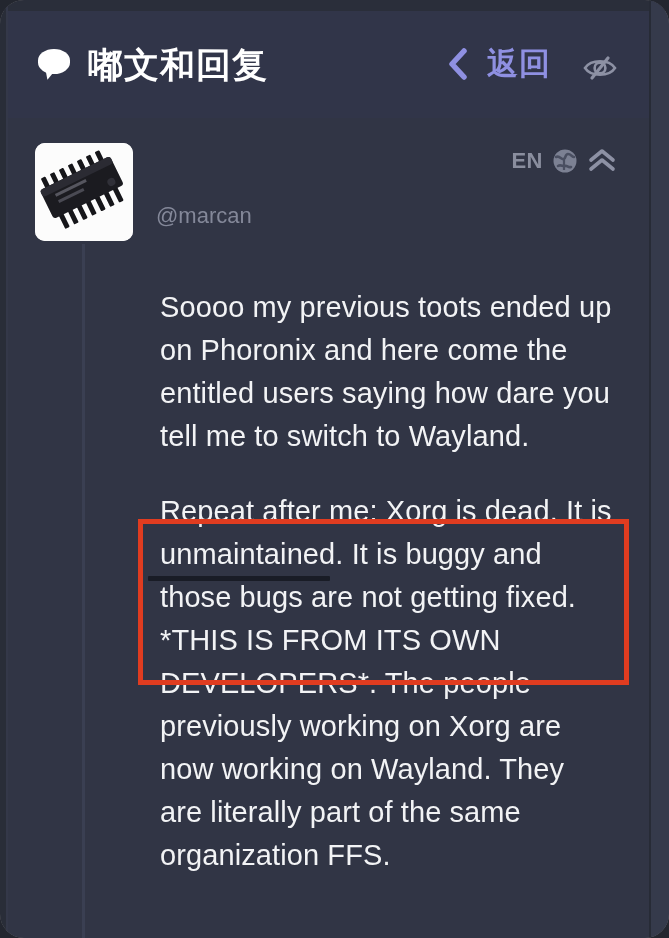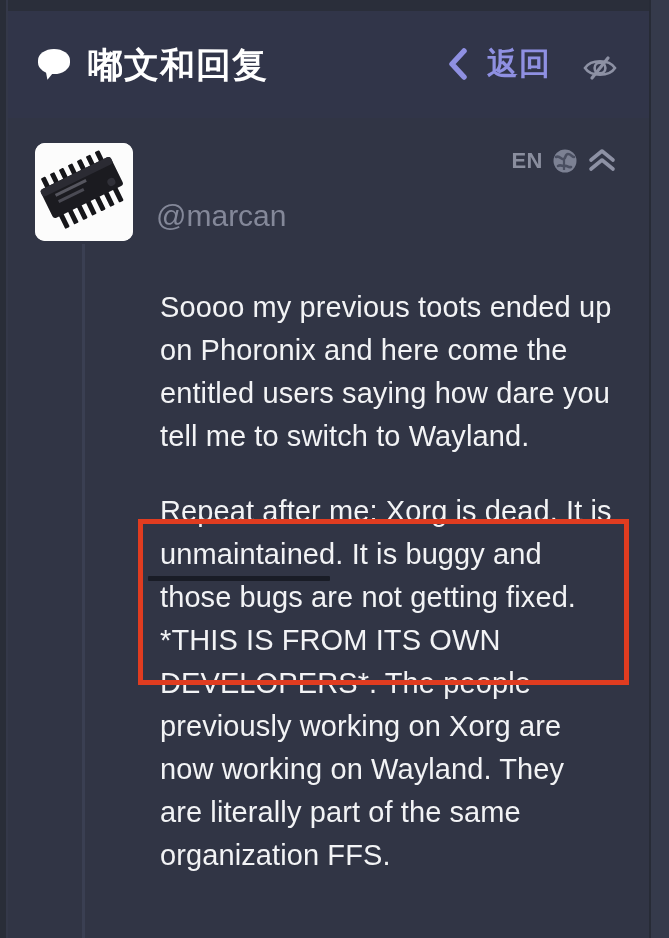--- a/index.html
+++ b/index.html
@@ -10,20 +10,21 @@
   body {
     font-family: "Liberation Sans", "DejaVu Sans", sans-serif;
     -webkit-font-smoothing: antialiased;
   }
   #screen {
     position: relative;
     width: 669px;
     height: 938px;
     overflow: hidden;
     background: #737373;
+    border-radius: 24px;
   }
 
   
   .top-band {
     position: absolute;
     top: 0; left: 0;
     width: 669px; height: 11px;
     background: #2a2e3a;
   }
   .left-strip {
@@ -160,21 +161,21 @@
     font-weight: 700;
     color: #ffffff;
     letter-spacing: 0.2px;
     line-height: 34px;
     white-space: nowrap;
   }
   .acct-handle {
     position: absolute;
     left: 148px;
     top: 83px;
-    font-size: 30px;
+    font-size: 22px;
     font-weight: 400;
     color: #848899;
     line-height: 30px;
     white-space: nowrap;
   }
 
   .meta {
     position: absolute;
     right: 32px;
     top: 30px;

